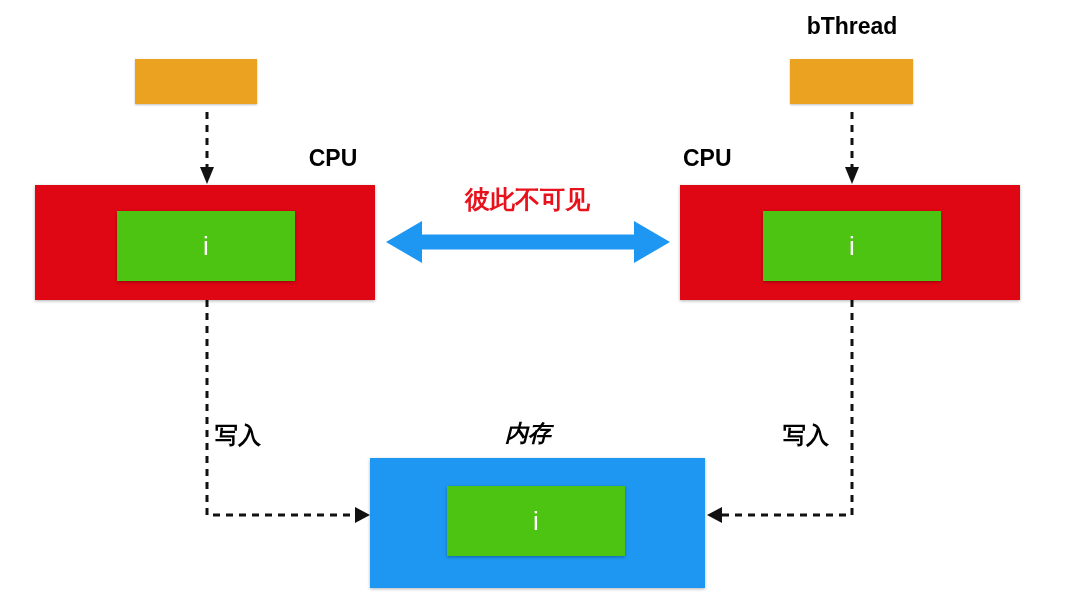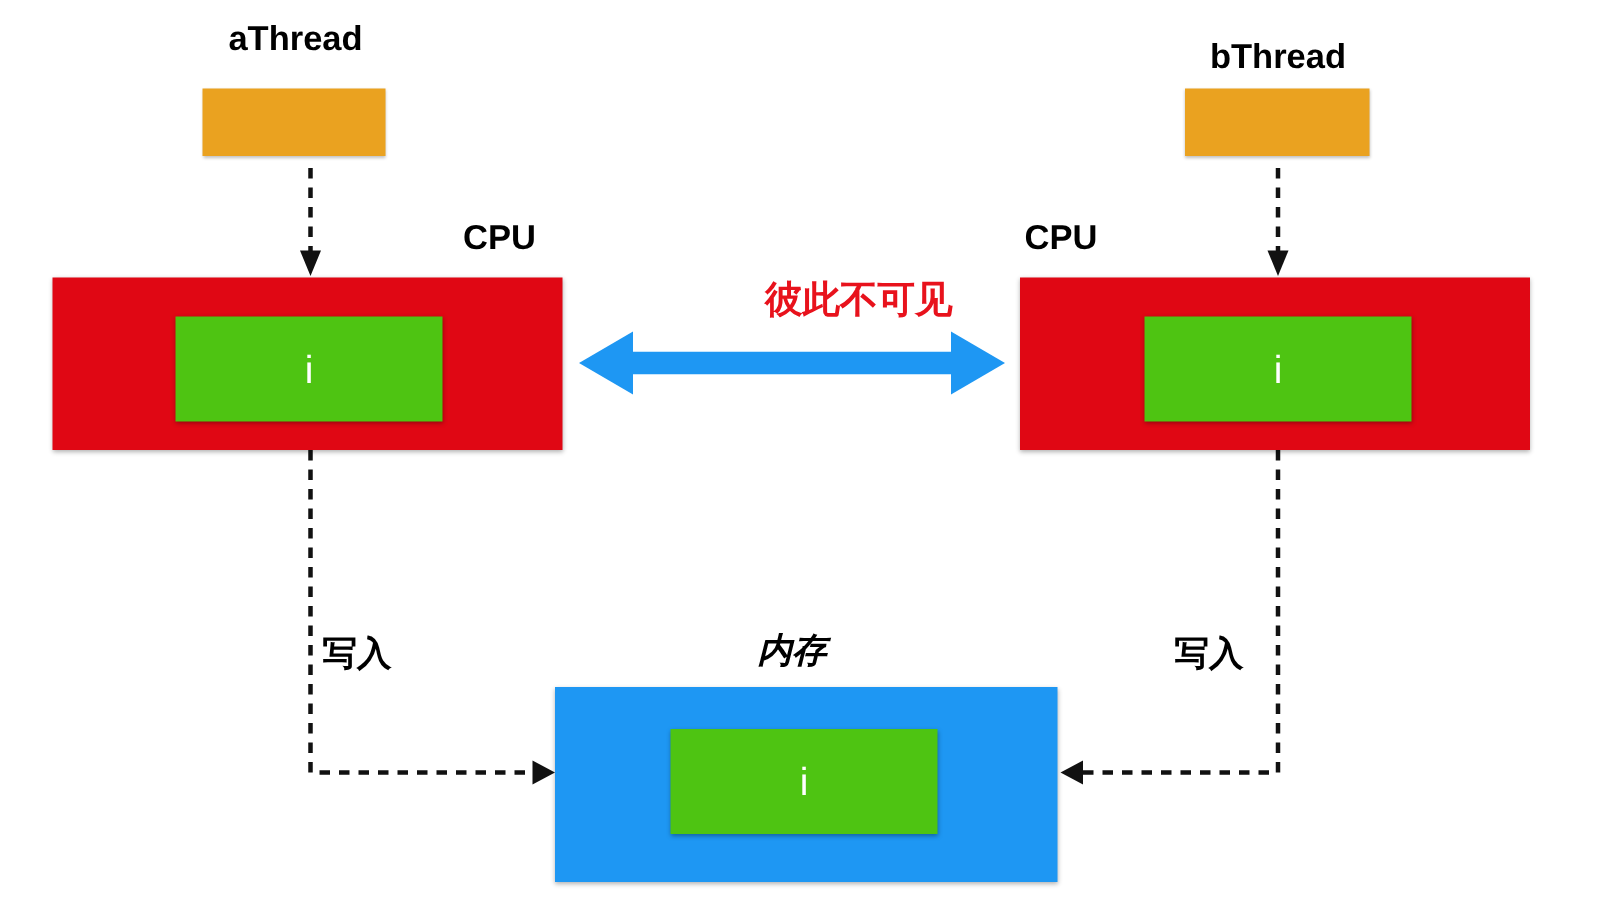--- a/index.html
+++ b/index.html
@@ -78,39 +78,38 @@
     <polygon points="355,507 355,523 370,515" fill="#111111"></polygon>
 
     <polyline points="852,300 852,515 721,515" fill="none" stroke="#111111" stroke-width="3" stroke-dasharray="7 6"></polyline>
     <polygon points="722,507 722,523 707,515" fill="#111111"></polygon>
 
     <line x1="419" y1="242" x2="637" y2="242" stroke="#1e97f3" stroke-width="15"></line>
     <polygon points="422,221 422,263 386,242" fill="#1e97f3"></polygon>
     <polygon points="634,221 634,263 670,242" fill="#1e97f3"></polygon>
   </svg>
 
-  <div class="lbl" style="left:117px; top:12px; width:160px;">aThread</div>
   <div class="box thread-box" style="left:135px; top:59px; width:122px; height:45px;"></div>
 
-  <div class="lbl" style="left:772px; top:24px; width:160px;">bThread</div>
+  <div class="lbl" style="left:772px; top:13px; width:160px;">bThread</div>
   <div class="box thread-box" style="left:790px; top:59px; width:123px; height:45px;"></div>
 
   <div class="lbl" style="left:293px; top:145px; width:80px;">CPU</div>
   <div class="box cpu-box" style="left:35px; top:185px; width:340px; height:115px;"></div>
   <div class="box var-box" style="left:117px; top:211px; width:178px; height:70px;">
     <span>i</span>
   </div>
 
   <div class="lbl" style="left:683px; top:145px; width:80px; text-align:left;">CPU</div>
   <div class="box cpu-box" style="left:680px; top:185px; width:340px; height:115px;"></div>
   <div class="box var-box" style="left:763px; top:211px; width:178px; height:70px;">
     <span>i</span>
   </div>
 
-  <div class="lbl lbl-red" style="left:420px; top:183px; width:215px;text-align:right;">彼此不可见</div>
+  <div class="lbl lbl-red" style="left:420px; top:183px; width:215px;">彼此不可见</div>
 
   <div class="lbl" style="left:215px; top:420px; width:70px; text-align:left;">写入</div>
   <div class="lbl" style="left:783px; top:420px; width:70px; text-align:left;">写入</div>
 
   <div class="lbl" style="left:458px; top:418px; width:140px;font-style:italic;">内存</div>
   <div class="box memory-box" style="left:370px; top:458px; width:335px; height:130px;"></div>
   <div class="box var-box" style="left:447px; top:486px; width:178px; height:70px;">
     <span>i</span>
   </div>
 

